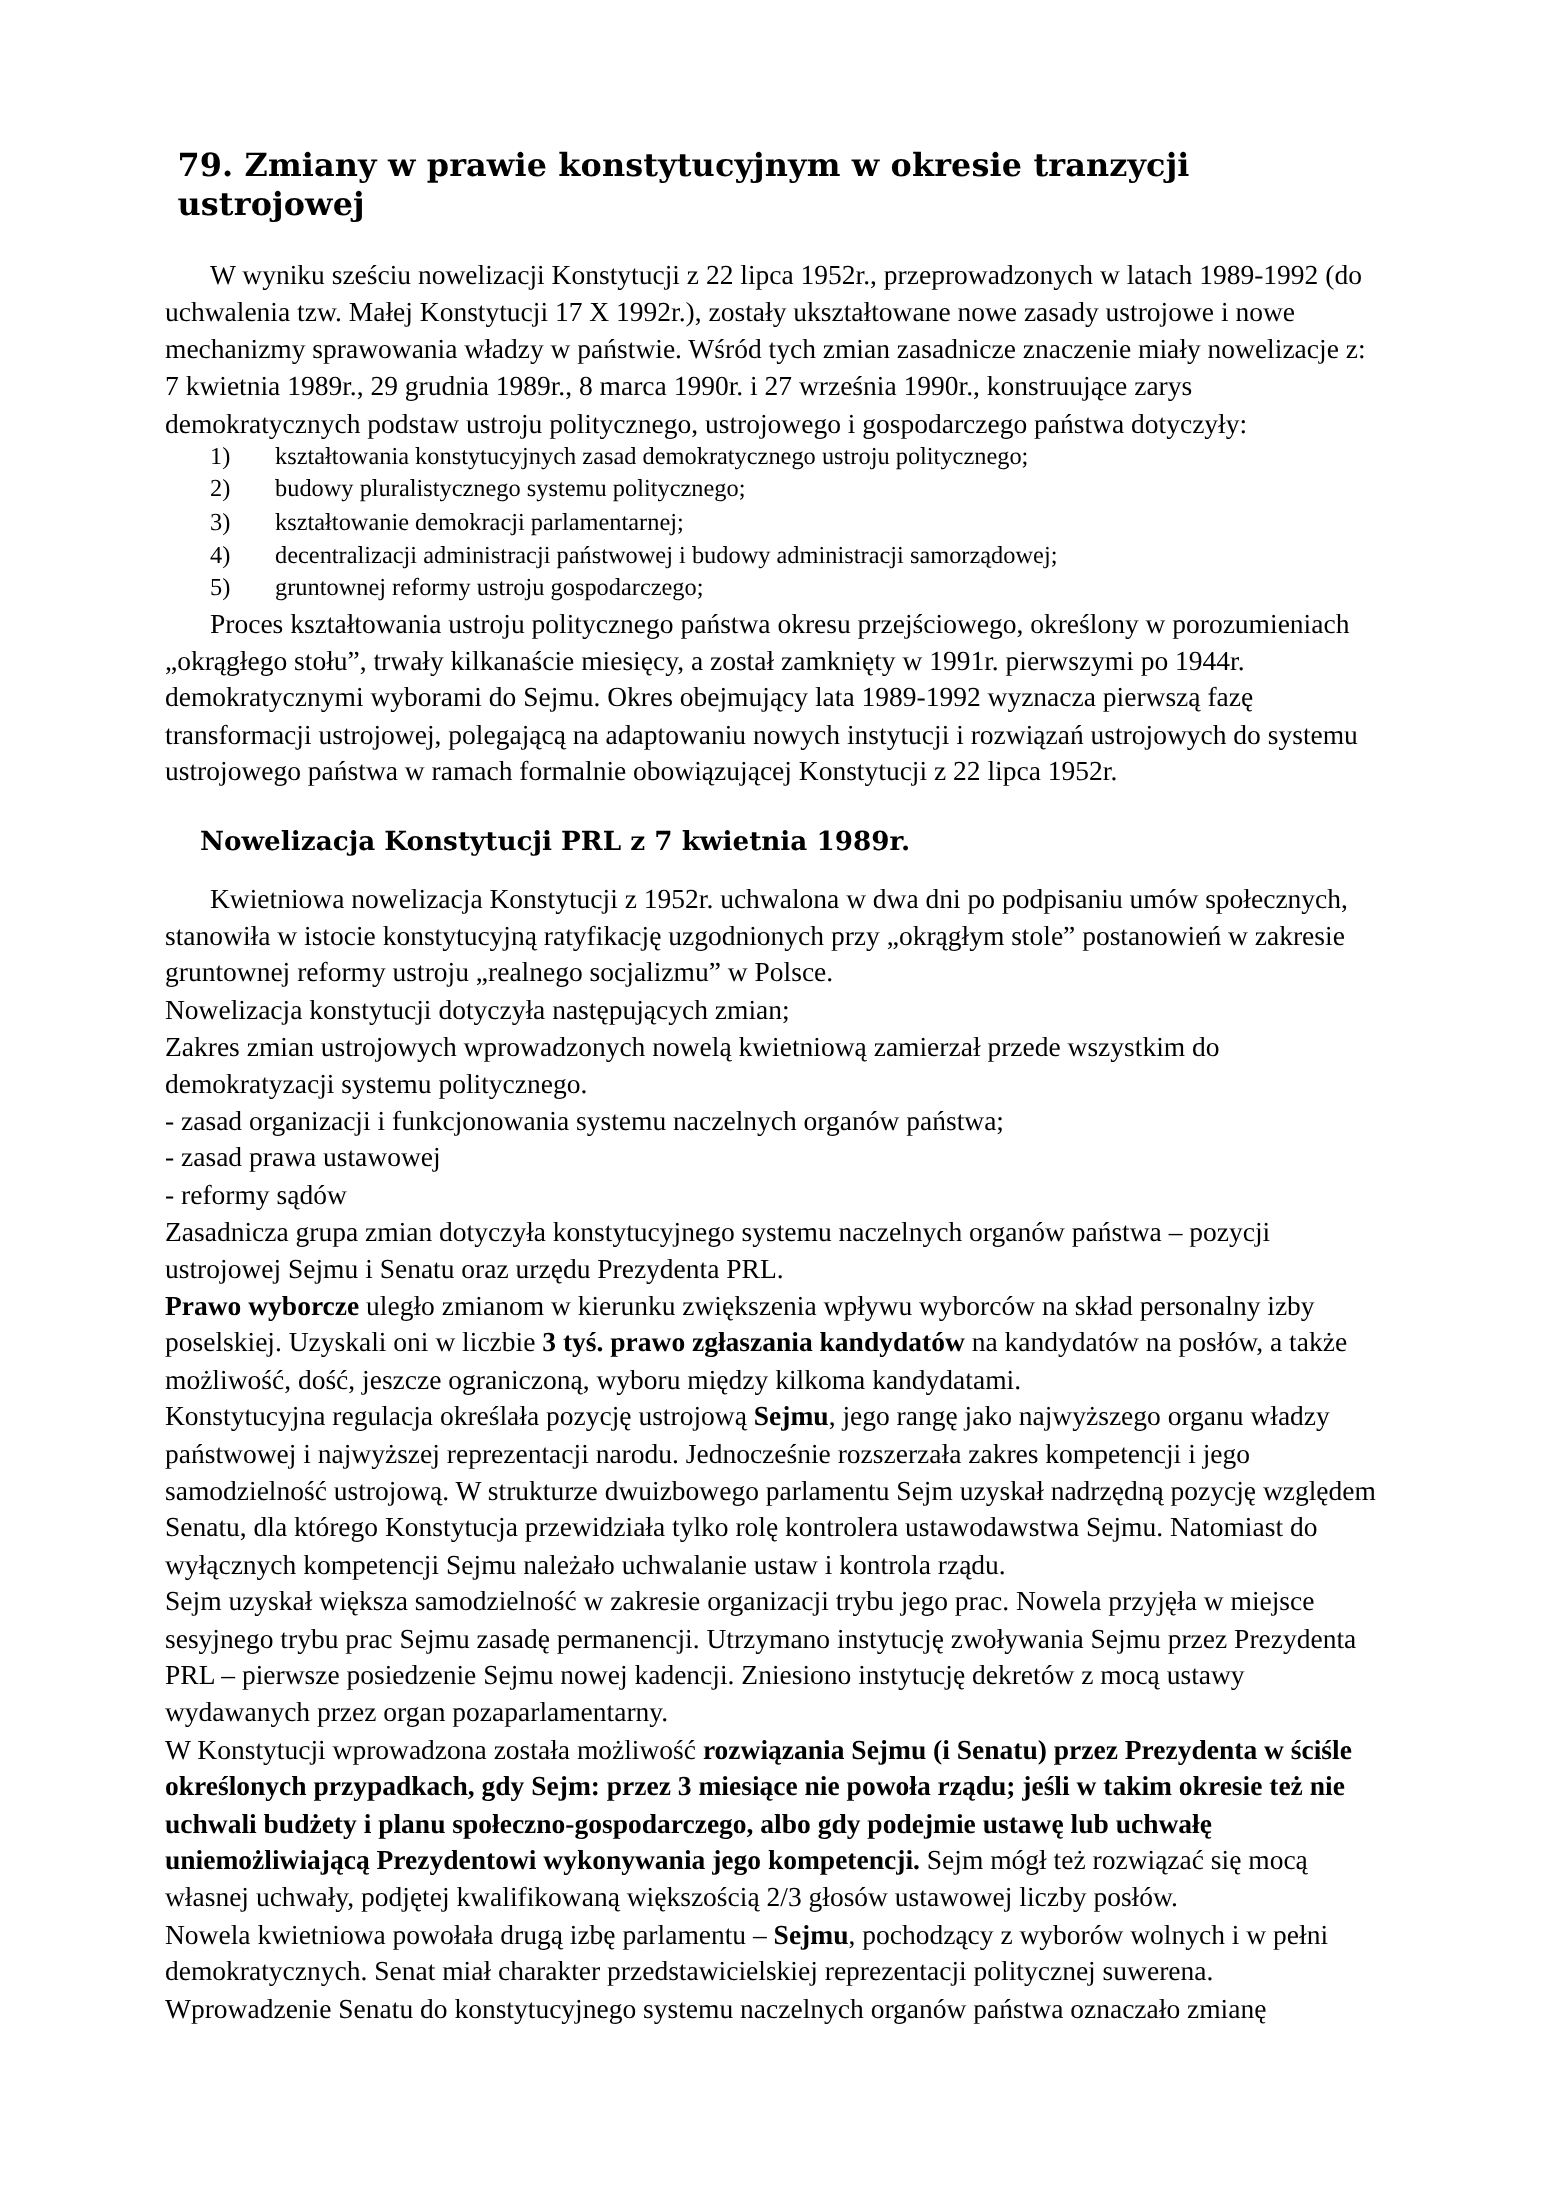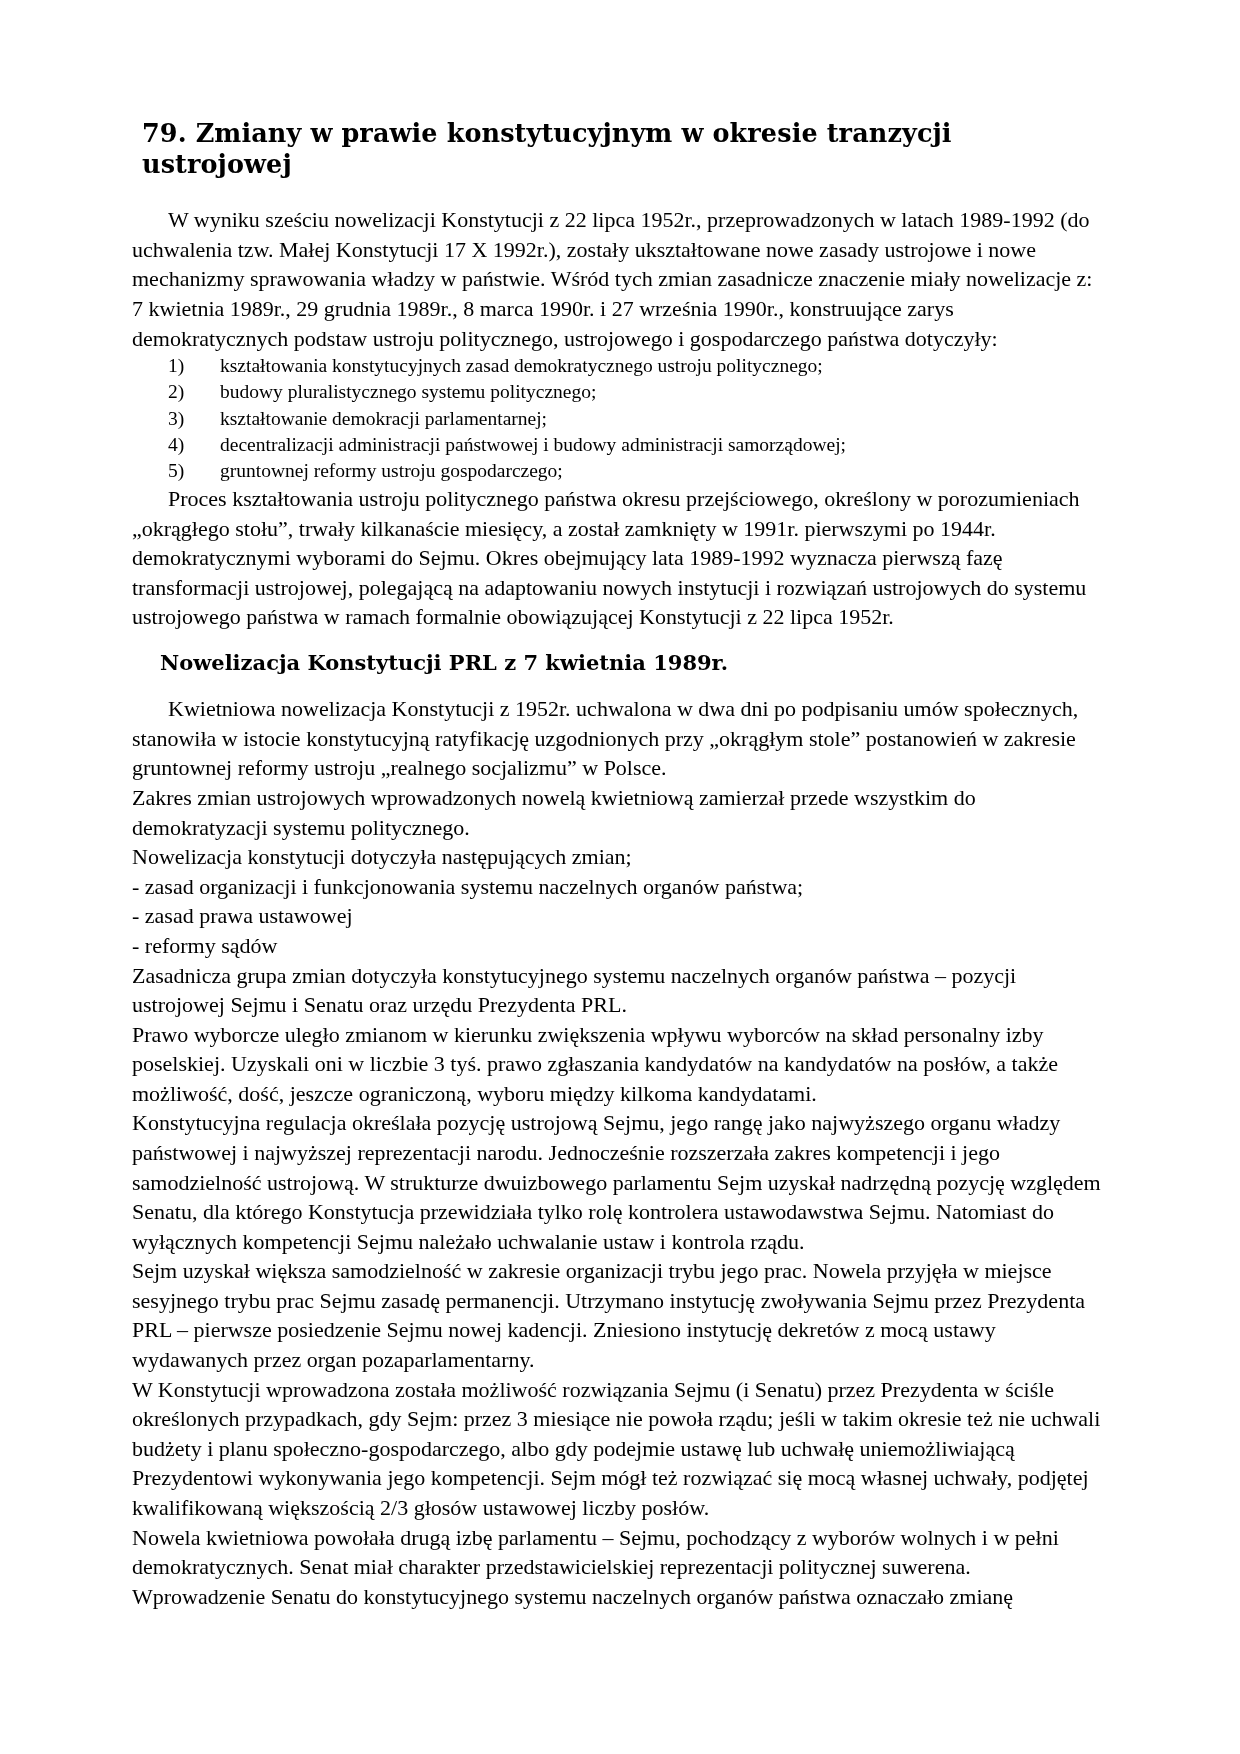--- a/index.html
+++ b/index.html
@@ -25,21 +25,21 @@
     font-size: 25.5px;
     font-weight: bold;
     letter-spacing: 0.1px;
     margin: 0 0 26px 10px;
     line-height: 1.2;
   }
   h2.section-title {
     font-family: "DejaVu Serif", serif;
     font-size: 21px;
     font-weight: bold;
-    margin: 18px 0 18px 28px;
+    margin: 28px 0 18px 28px;
     line-height: 1.25;
   }
   p.para {
     font-size: 22px;
     line-height: 1.345;
     margin: 0;
     text-align: left;
   }
   p.indent {
     text-indent: 36px;
@@ -63,21 +63,21 @@
     padding-left: 36px;
     box-sizing: border-box;
   }
   ol.numlist li .txt {
     flex: 1 1 auto;
     margin-left: 32px;
   }
   .block {
     margin-bottom: 0;
   }
-  b, strong { font-weight: normal; }
+  b, strong { font-weight: bold; }
 </style>
 </head>
 <body>
 
 <div class="page">
 
   <h1 class="doc-title">79. Zmiany w prawie konstytucyjnym w okresie tranzycji ustrojowej</h1>
 
   <p class="para indent block">W wyniku sześciu nowelizacji Konstytucji z 22 lipca 1952r., przeprowadzonych w latach 1989-1992 (do uchwalenia tzw. Małej Konstytucji 17 X 1992r.), zostały ukształtowane nowe zasady ustrojowe i nowe mechanizmy sprawowania władzy w państwie. Wśród tych zmian zasadnicze znaczenie miały nowelizacje z: 7 kwietnia 1989r., 29 grudnia 1989r., 8 marca 1990r. i 27 września 1990r., konstruujące zarys demokratycznych podstaw ustroju politycznego, ustrojowego i gospodarczego państwa dotyczyły:</p>
 
@@ -102,22 +102,22 @@
         <span class="num">5)</span>
         <span class="txt">gruntownej reformy ustroju gospodarczego;</span>
       </li>
     </ol>
 
   <p class="para indent block">Proces kształtowania ustroju politycznego państwa okresu przejściowego, określony w porozumieniach „okrągłego stołu”, trwały kilkanaście miesięcy, a został zamknięty w 1991r. pierwszymi po 1944r. demokratycznymi wyborami do Sejmu. Okres obejmujący lata 1989-1992 wyznacza pierwszą fazę transformacji ustrojowej, polegającą na adaptowaniu nowych instytucji i rozwiązań ustrojowych do systemu ustrojowego państwa w ramach formalnie obowiązującej Konstytucji z 22 lipca 1952r.</p>
 
   <h2 class="section-title">Nowelizacja Konstytucji PRL z 7 kwietnia 1989r.</h2>
 
   <p class="para indent block">Kwietniowa nowelizacja Konstytucji z 1952r. uchwalona w dwa dni po podpisaniu umów społecznych, stanowiła w istocie konstytucyjną ratyfikację uzgodnionych przy „okrągłym stole” postanowień w zakresie gruntownej reformy ustroju „realnego socjalizmu” w Polsce.</p>
+  <p class="para block">Nowelizacja konstytucji dotyczyła następujących zmian;</p>
   <p class="para block">Zakres zmian ustrojowych wprowadzonych nowelą kwietniową zamierzał przede wszystkim do demokratyzacji systemu politycznego.</p>
-  <p class="para block">Nowelizacja konstytucji dotyczyła następujących zmian;</p>
 
   <div id="dashlist">
       <p class="para">- zasad organizacji i funkcjonowania systemu naczelnych organów państwa;</p>
       <p class="para">- zasad prawa ustawowej</p>
       <p class="para">- reformy sądów</p>
     </div>
 
   <p class="para block">Zasadnicza grupa zmian dotyczyła konstytucyjnego systemu naczelnych organów państwa – pozycji ustrojowej Sejmu i Senatu oraz urzędu Prezydenta PRL.</p>
 
   <p class="para block" id="p5"><b>Prawo wyborcze</b><span> uległo zmianom w kierunku zwiększenia wpływu wyborców na skład personalny izby poselskiej. Uzyskali oni w liczbie </span><b>3 tyś. prawo zgłaszania kandydatów</b><span>  na kandydatów na posłów, a także możliwość, dość, jeszcze ograniczoną, wyboru między kilkoma kandydatami.</span></p>

